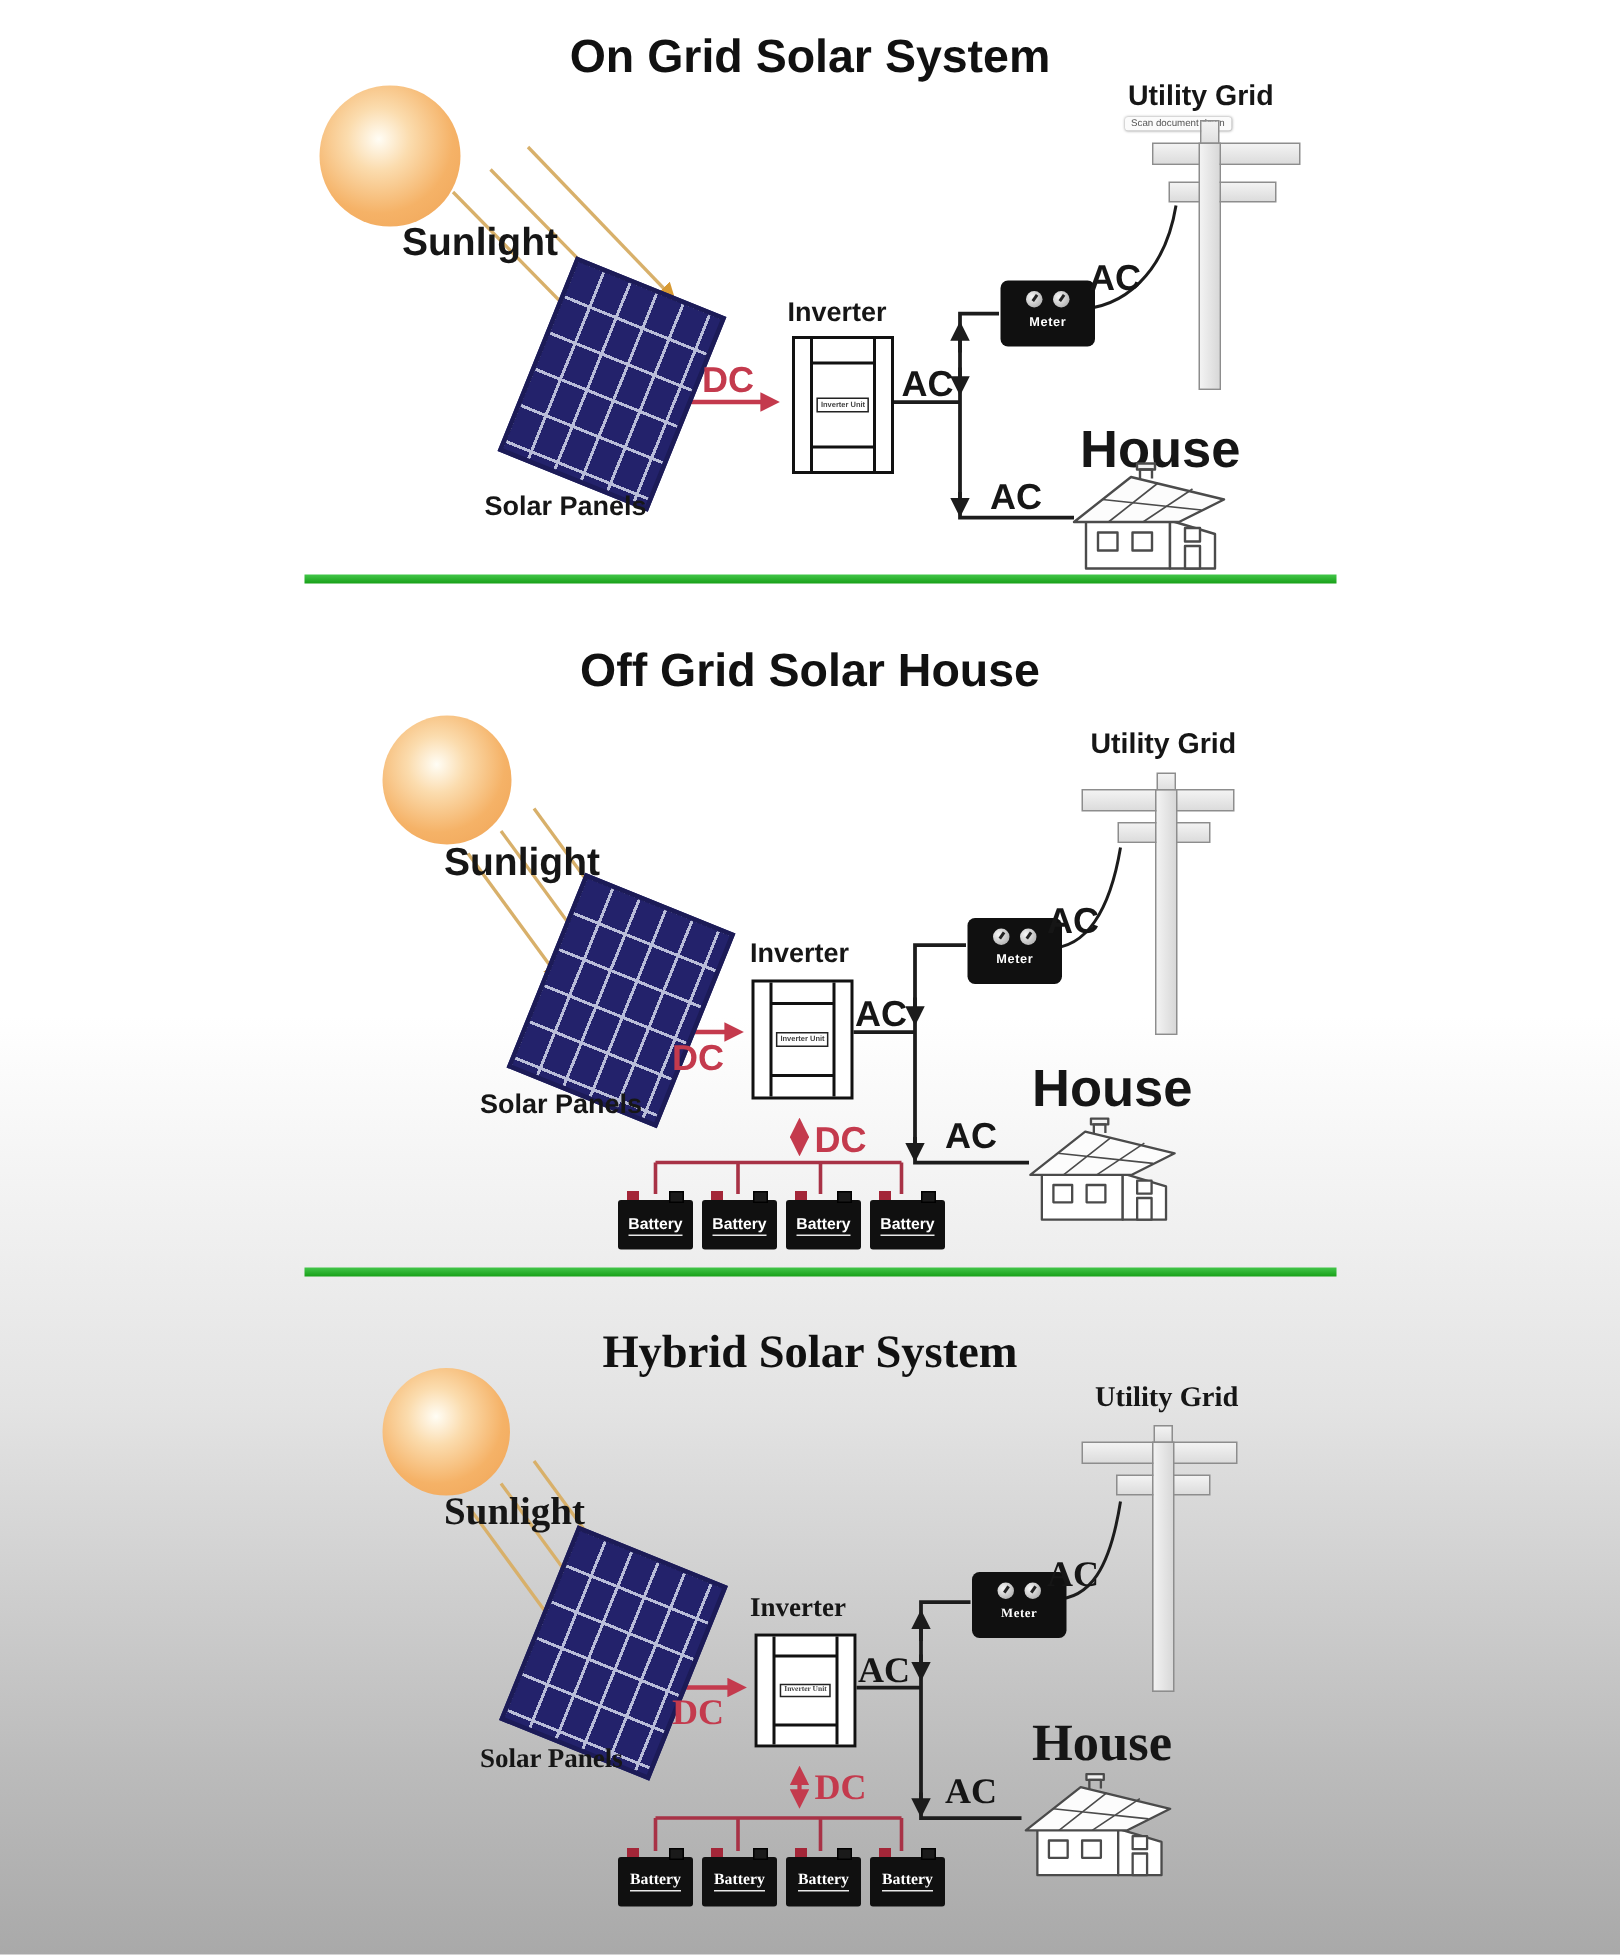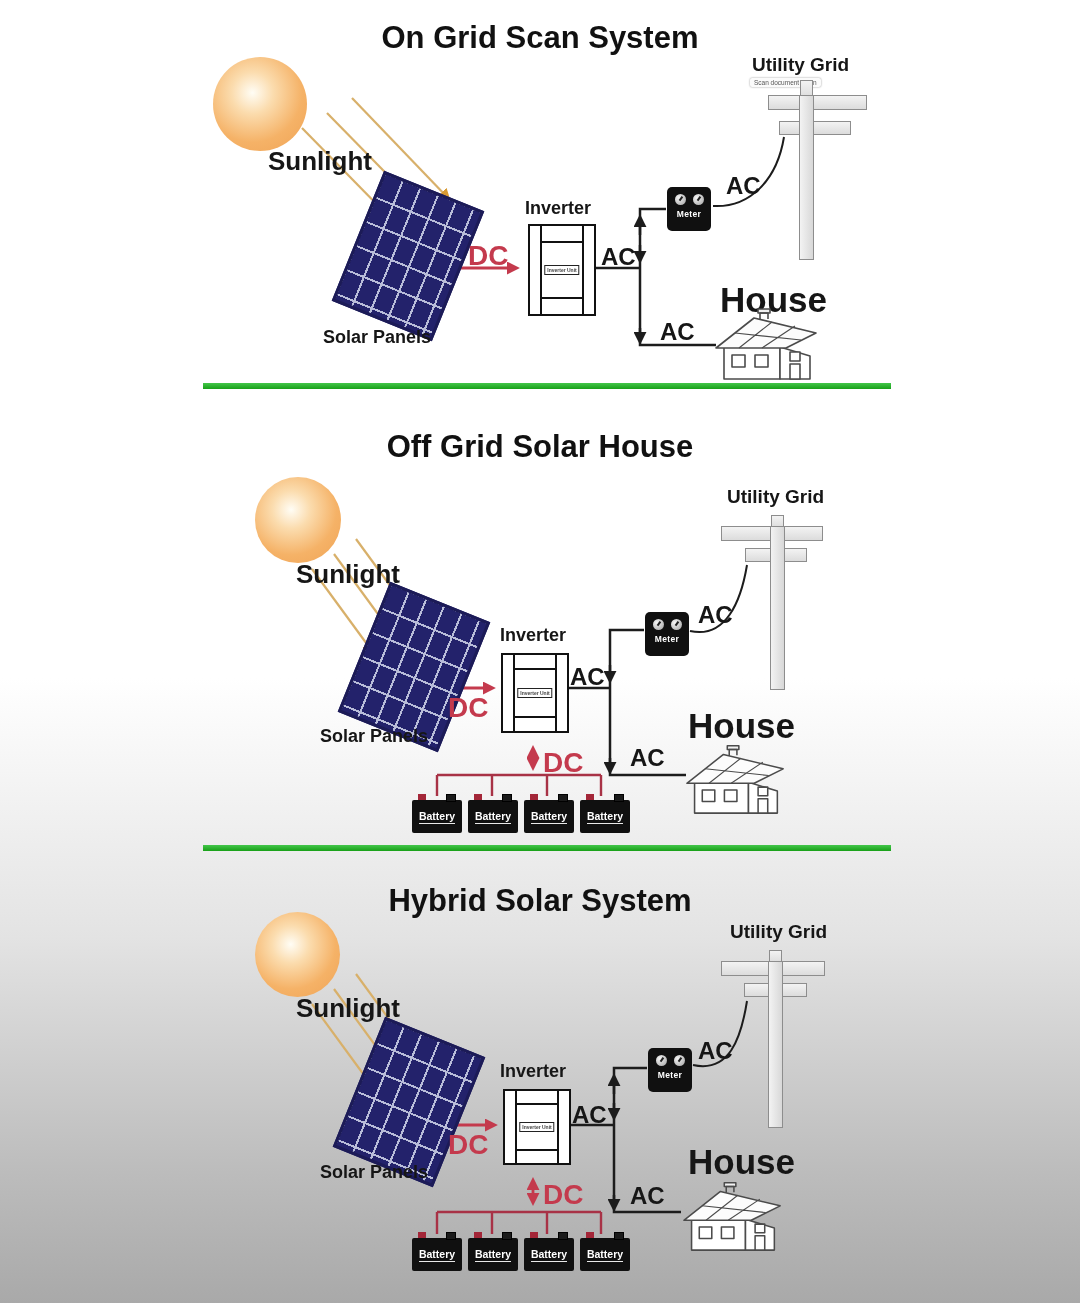--- a/index.html
+++ b/index.html
@@ -6,35 +6,35 @@
   body{font-family:"Liberation Sans", sans-serif;}
   #page{position:relative;width:1080px;height:1303px;overflow:hidden;
         background:linear-gradient(180deg,#ffffff 0%,#ffffff 52%,#e3e3e3 72%,#bcbcbc 90%,#a9a9a9 100%);}
   .section{position:absolute;left:0;width:1080px;}
   .wires{position:absolute;left:0;top:0;}
   .title{position:absolute;left:0;top:0;width:100%;text-align:center;font-size:31px;font-weight:bold;color:#111;}
   .lbl{position:absolute;font-weight:bold;color:#161616;white-space:nowrap;}
   .t-sun{font-size:26px;}
   .t-med{font-size:18px;}
   .t-ac{font-size:24px;}
-  .t-dc{font-size:28px;color:#c43a4d;}
+  .t-dc{font-size:24px;color:#c43a4d;}
   .t-house{font-size:35px;}
   .t-ug{font-size:19px;}
   .sun{position:absolute;border-radius:50%;
        background:radial-gradient(circle at 42% 38%, #fffdf5 0%, #fbdcae 26%, #f5b267 62%, #efa355 100%);}
   .solar-panel{position:absolute;width:102px;height:134px;background-color:#23226b;border:3px solid #1c1b57;
        transform:rotate(22deg);
        background-image:repeating-linear-gradient(90deg, rgba(0,0,0,0) 0 17px, #b9bdd9 17px 19px),
                         repeating-linear-gradient(180deg, rgba(0,0,0,0) 0 24px, #b9bdd9 24px 26px);}
   .inverter{position:absolute;background:#fff;border:2.5px solid #111;}
   .inv-vline{position:absolute;top:0;bottom:0;width:2px;background:#111;}
   .inv-hline{position:absolute;left:11px;right:11px;height:2px;background:#111;}
   .inv-unit{position:absolute;left:50%;top:50%;transform:translate(-50%,-50%);border:1.5px solid #222;
        font-size:5px;font-weight:bold;color:#444;padding:1px 2px;white-space:nowrap;background:#fff;}
-  .meter{position:absolute;width:44px;height:44px;background:#101010;border-radius:5px;
+  .meter{position:absolute;width:63px;height:44px;background:#101010;border-radius:5px;
        display:flex;flex-direction:column;align-items:center;}
   .dials{display:flex;gap:7px;margin-top:7px;}
   .dial{width:11px;height:11px;border-radius:50%;background:radial-gradient(circle at 35% 35%, #f7f7f7, #9f9f9f);position:relative;}
   .dial::after{content:"";position:absolute;left:5px;top:2px;width:1.5px;height:5px;background:#222;transform:rotate(35deg);}
   .meter-label{color:#fff;font-size:8.5px;font-weight:bold;margin-top:4px;letter-spacing:.4px;}
   .pole-part{position:absolute;background:linear-gradient(180deg,#f3f3f3,#dcdcdc);border:1px solid #8d8d8d;}
   .pole-col{background:linear-gradient(90deg,#f3f3f3,#d8d8d8);}
   .tooltip{position:absolute;background:#fbfbfb;border-radius:2px;box-shadow:0 0 2px rgba(0,0,0,.45);
        font-size:6.5px;color:#555;padding:1px 4px;white-space:nowrap;}
   .house{position:absolute;}
@@ -72,21 +72,21 @@
       </g>
       <line x1="449" y1="268" x2="516" y2="268" stroke="#c43a4d" stroke-width="3" marker-end="url(#s1r)"></line>
       <line x1="594" y1="268" x2="640" y2="268" stroke="#1c1c1c" stroke-width="2.5"></line>
       <path d="M666,209 H640 V345 H716" fill="none" stroke="#1c1c1c" stroke-width="2.5"></path>
       <line x1="640" y1="235" x2="640" y2="218" stroke="#1c1c1c" stroke-width="2.5" marker-end="url(#s1k)"></line>
       <line x1="640" y1="245" x2="640" y2="260" stroke="#1c1c1c" stroke-width="2.5" marker-end="url(#s1k)"></line>
       <line x1="640" y1="328" x2="640" y2="341" stroke="#1c1c1c" stroke-width="2.5" marker-end="url(#s1k)"></line>
       <path d="M713,206 C750,208 777,180 784,137" fill="none" stroke="#1c1c1c" stroke-width="2"></path>
     </svg>
 
-    <div class="title" style="top:20px;">On Grid Scan System</div>
+    <div class="title" style="top:20px;">On Grid Solar System</div>
     <div class="sun" style="left:213px;top:57px;width:94px;height:94px;"></div>
     <div class="lbl t-sun" style="left:268px;top:146px;">Sunlight</div>
     <div class="solar-panel" style="left:354px;top:186px;"></div>
     <div class="lbl t-med" style="left:323px;top:327px;">Solar Panels</div>
     <div class="lbl t-dc" style="left:468px;top:240px;">DC</div>
 
     <div class="lbl t-med" style="left:525px;top:198px;">Inverter</div>
     <div class="inverter" style="left:528px;top:224px;width:64px;height:88px;">
       <div class="inv-vline" style="left:10px;"></div>
       <div class="inv-vline" style="right:10px;"></div>
@@ -227,21 +227,21 @@
     </div>
     <div class="battery" style="left:580px;top:411px;">
       <div class="bat-term bat-pos"></div>
       <div class="bat-term bat-neg"></div>
       <span class="bat-label">Battery</span>
     </div>
   </div>
 
   <div class="divider" style="top:845px;"></div>
 
-  <div class="section" style="top:849px;height:454px;">
+  <div class="section" style="top:849px;height:454px;font-family:Liberation Serif, serif;">
     <svg class="wires" width="1080" height="454">
       <defs>
         <marker id="s3o" viewBox="0 0 10 10" refX="7" refY="5" markerWidth="12" markerHeight="12" orient="auto-start-reverse" markerUnits="userSpaceOnUse">
             <path d="M0,0L10,5L0,10Z" fill="#d89a33"></path>
           </marker>
         <marker id="s3r" viewBox="0 0 10 10" refX="7" refY="5" markerWidth="13" markerHeight="13" orient="auto-start-reverse" markerUnits="userSpaceOnUse">
             <path d="M0,0L10,5L0,10Z" fill="#c43a4d"></path>
           </marker>
         <marker id="s3k" viewBox="0 0 10 10" refX="7" refY="5" markerWidth="13" markerHeight="13" orient="auto-start-reverse" markerUnits="userSpaceOnUse">
             <path d="M0,0L10,5L0,10Z" fill="#1c1c1c"></path>

